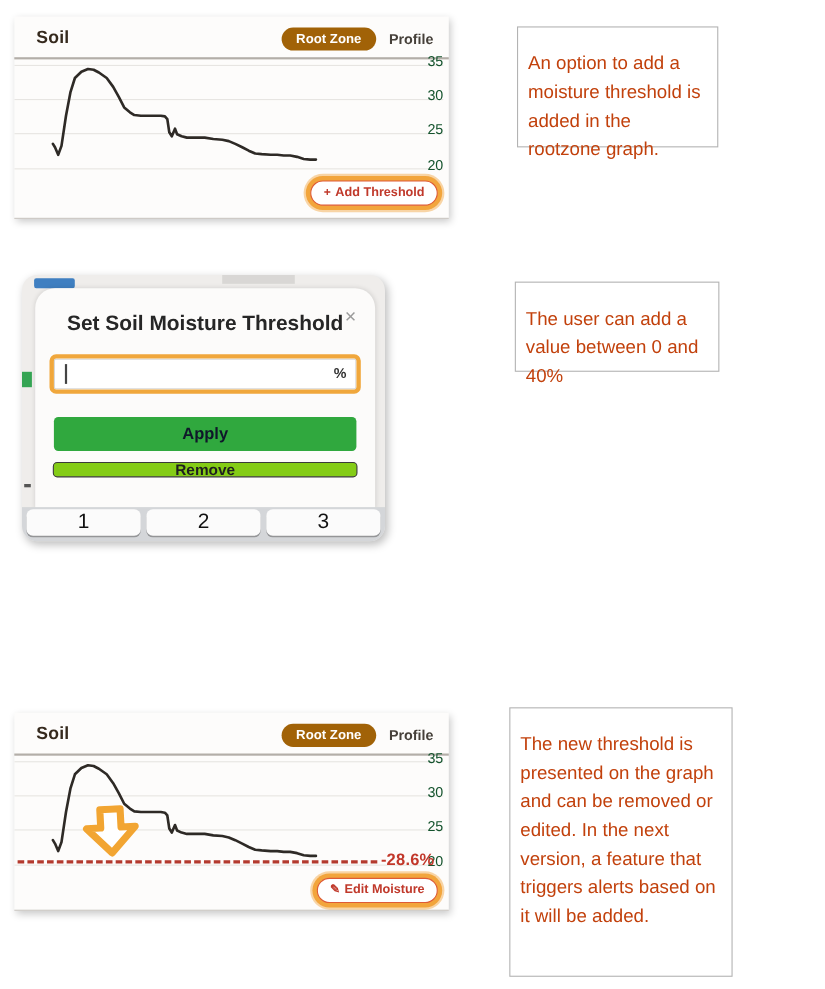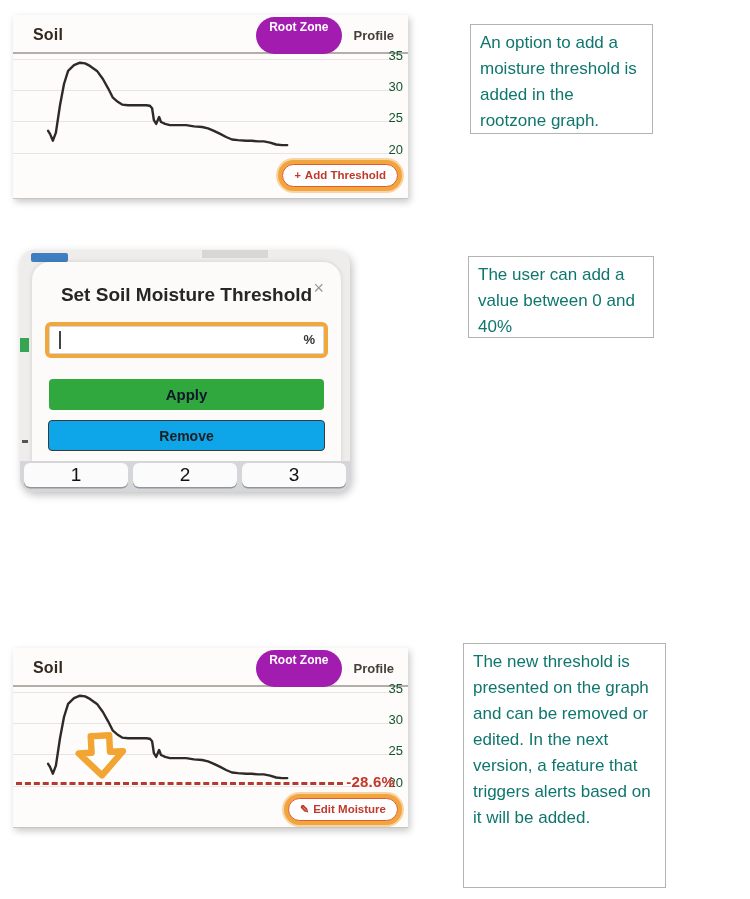--- a/index.html
+++ b/index.html
@@ -11,22 +11,22 @@
   .shot{
     position:absolute;background:#fdfcfb;border-bottom:1px solid #c9c5c0;
     box-shadow:2px 3px 7px rgba(0,0,0,.22);
   }
   .card1{left:13px;top:15px;width:395px;height:183px;}
   .card3{left:13px;top:648px;width:395px;height:179px;}
   .card-head{position:absolute;top:8px;left:20px;right:14px;height:24px;
     display:flex;align-items:center;z-index:5;justify-content:flex-end;}
   .card-title{font-size:16px;font-weight:bold;color:#35291d;letter-spacing:.2px;}
   .tabs{margin-left:auto;display:flex;align-items:center;gap:12px;}
-  .pill-tab{background:#a21caf;color:#fff;font-size:12px;font-weight:bold;
-    padding:3px 13px 20px;border-radius:999px;cursor:pointer;}
+  .pill-tab{background:#a16207;color:#fff;font-size:12px;font-weight:bold;
+    padding:3px 13px 4px;border-radius:999px;cursor:pointer;}
   .plain-tab{color:#46403a;font-size:13px;font-weight:600;cursor:pointer;}
   .grid-top{position:absolute;top:37px;left:0;right:0;height:2px;background:#b3aea8;}
   .plot{position:absolute;left:0;top:0;right:0;bottom:0;overflow:hidden;}
   .gridline{position:absolute;left:0;right:5px;height:1px;background:#e7e5e2;}
   .tick{position:absolute;right:5px;transform:translateY(-72%);
     font-size:13px;color:#14532d;}
   .line-svg{position:absolute;left:0;top:0;width:395px;height:185px;}
   .line-svg polyline{fill:none;stroke:#2e2a26;stroke-width:2.4;
     stroke-linejoin:round;stroke-linecap:round;}
   .dash-line{position:absolute;left:3px;width:327px;border-top:3px dashed #b43a2e;}
@@ -60,33 +60,33 @@
   .sheet-close{position:absolute;top:17px;right:17px;font-size:18px;line-height:1;
     color:#9a9a9a;cursor:pointer;}
   .inp{position:absolute;left:13px;right:13px;top:60px;height:28px;
     border:4px solid #f0a73c;border-radius:6px;background:#fff;
     box-shadow:inset 0 0 0 1px #d8d8d8;cursor:text;}
   .caret{position:absolute;left:10px;top:5px;width:2px;height:18px;background:#444;}
   .unit{position:absolute;right:9px;top:6px;font-size:13px;font-weight:600;color:#333;}
   .apply{position:absolute;left:17px;right:17px;top:117px;height:31px;
     background:#30a83e;border-radius:4px;color:#0f172a;font-size:15px;font-weight:bold;
     display:flex;align-items:center;justify-content:center;cursor:pointer;}
-  .removeb{position:absolute;left:16px;right:16px;top:158px;height:31px;
-    background:#0ea5e9;border:1.5px solid #3a3a3a;border-radius:4px;color:#1f1f1f;
+  .removeb{position:absolute;left:16px;right:16px;top:158px;height:14px;
+    background:#84cc16;border:1.5px solid #3a3a3a;border-radius:4px;color:#1f1f1f;
     font-size:14px;font-weight:bold;display:flex;align-items:center;
     justify-content:center;box-sizing:border-box;cursor:pointer;}
   .kb{position:absolute;left:0;right:0;bottom:0;height:31px;background:#d4d6d9;
     display:flex;gap:5px;padding:2px 4px 5px;box-sizing:border-box;}
   .key{flex:1;background:#fbfbfb;border-radius:6px;box-shadow:0 1.5px 0 rgba(0,0,0,.3);
     font-size:19px;color:#111;display:flex;align-items:center;justify-content:center;
     cursor:pointer;}
   
   .note{position:absolute;box-sizing:border-box;background:#fff;
-    border:1.5px solid #b3b3b3;padding:5px 9px;font-size:17px;line-height:1.53;
-    color:#0f766e;}
+    border:1.5px solid #b3b3b3;padding:20px 9px;font-size:17px;line-height:1.53;
+    color:#c2410c;}
   .note1{left:470px;top:24px;width:183px;height:110px;}
   .note2{left:468px;top:256px;width:186px;height:82px;}
   .note3{left:463px;top:643px;width:203px;height:245px;}
 </style>
 </head>
 <body>
 
 <div class="shot card1">
   <div class="card-head">
     <span class="card-title">Soil</span>

